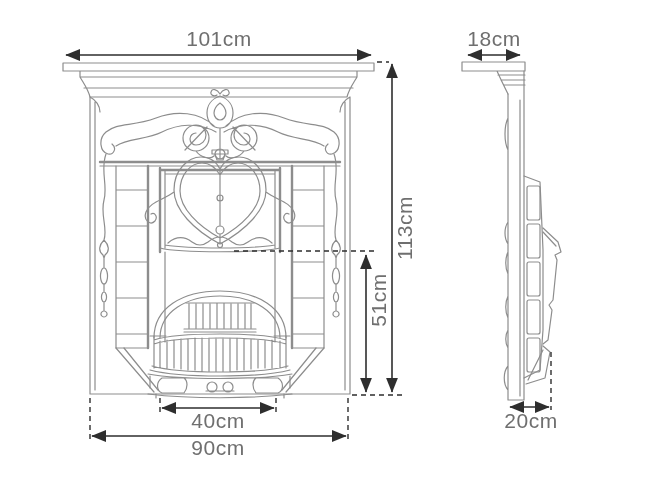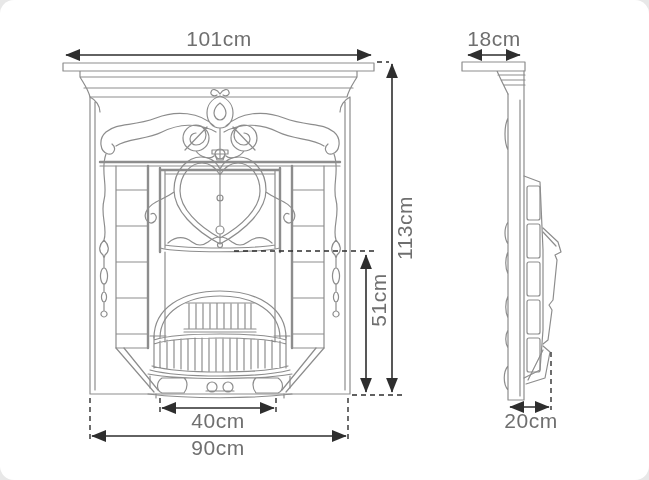--- a/index.html
+++ b/index.html
@@ -1,19 +1,19 @@
 <!DOCTYPE html>
 <html style="--line: #8d8d8d; --dim: #2e2e2e; --text: #6f6f6f; --bg: #ffffff;"><head>
 <meta charset="utf-8">
 <style>
   :root { --line:#8d8d8d; --dim:#2e2e2e; --text:#6f6f6f; --bg:#ffffff; }
   html,body { margin:0; padding:0; background:#e8e8e8; }
   .stage {
     position:relative; width:649px; height:480px; background:var(--bg);
-    font-family:"Liberation Sans", sans-serif; overflow:hidden;border-radius:14px;
+    font-family:"Liberation Sans", sans-serif; overflow:hidden;
   }
   svg { position:absolute; inset:0; display:block; }
   .draw  { fill:none; stroke:var(--line); stroke-width:1.2; stroke-linecap:round; stroke-linejoin:round; }
   .draw2 { fill:none; stroke:var(--line); stroke-width:2.4; stroke-linecap:round; stroke-linejoin:round; }
   .dim   { fill:none; stroke:var(--dim); stroke-width:1.6; }
   .dash  { fill:none; stroke:var(--dim); stroke-width:1.4; stroke-dasharray:5 4; }
   .lbl   { font-family:"Liberation Sans", sans-serif; font-size:21px; fill:var(--text); letter-spacing:0.5px; }
 </style>
 </head>
 <body>

